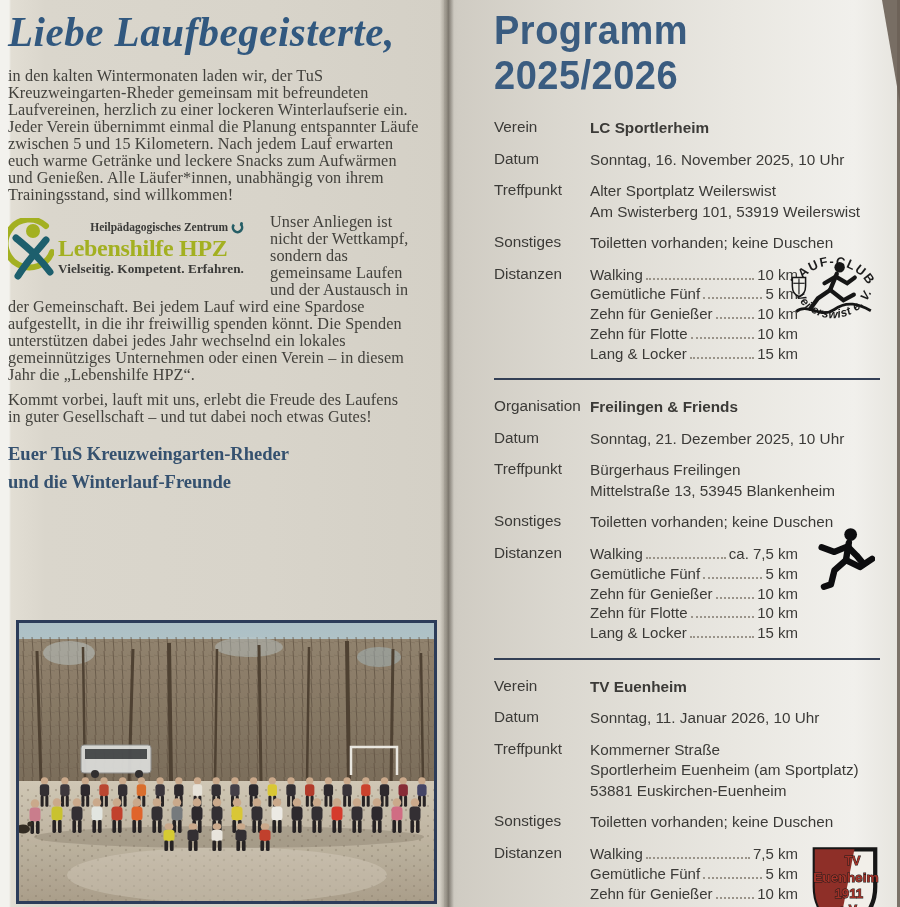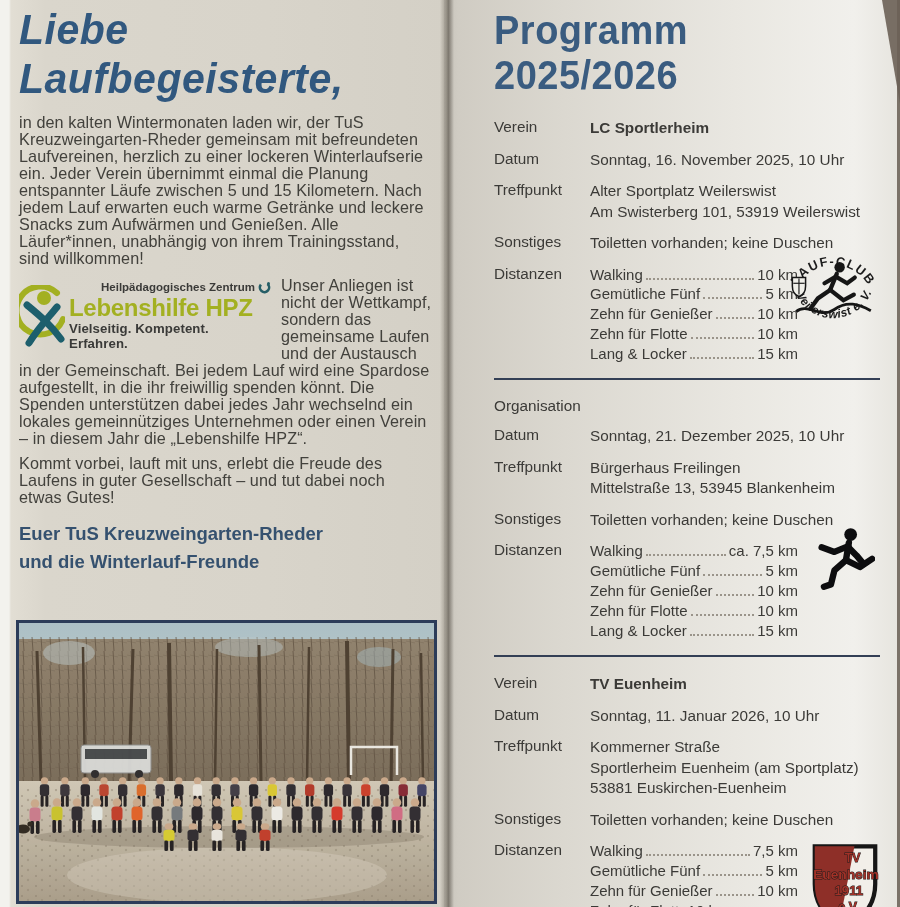--- a/index.html
+++ b/index.html
@@ -25,21 +25,21 @@
     background:linear-gradient(90deg,rgba(0,0,0,0) 0%,rgba(95,88,76,.45) 45%,rgba(62,56,47,.55) 60%,rgba(0,0,0,0) 100%);
     z-index:5;
   }
   .corner-dark{
     position:absolute;right:0;top:0;width:30px;height:118px;z-index:6;
     background:#6b6156;
     clip-path:polygon(100% 0,40% 0,100% 88%);
     opacity:.9;
   }
   
-  .left-content{padding:6px 12px 0 19px;position:relative;}
+  .left-content{padding:6px 12px 0 8px;position:relative;font-family:Liberation Serif, serif;}
   .headline-left{
     margin:0 0 14px 0;
     font-size:41px;font-weight:700;font-style:italic;
     letter-spacing:.5px;color:#31587f;
     transform:scaleY(1.04);transform-origin:left top;
   }
   .body-text{
     margin:0;font-size:16.2px;line-height:17px;color:#42413c;letter-spacing:.1px;
   }
   .para1{margin-bottom:10px;width:414px;}
@@ -338,20 +338,21 @@
             <line x1="13" y1="50" x2="25" y2="50" stroke="#161616" stroke-width="1.2"></line>
           </g>
         </svg>
       </section>
 
       <hr class="divider">
 
       <section class="event">
         <div class="evrow">
             <div class="evlabel">Organisation</div>
+          <div class="evvalue bold">Freilingen &amp; Friends</div>
           </div>
         <div class="evrow">
             <div class="evlabel">Datum</div>
           <div class="evvalue">Sonntag, 21. Dezember 2025, 10 Uhr</div>
           </div>
         <div class="evrow">
             <div class="evlabel">Treffpunkt</div>
           <div class="evvalue">
             <div>Bürgerhaus Freilingen</div>
             <div>Mittelstraße 13, 53945 Blankenheim</div>

